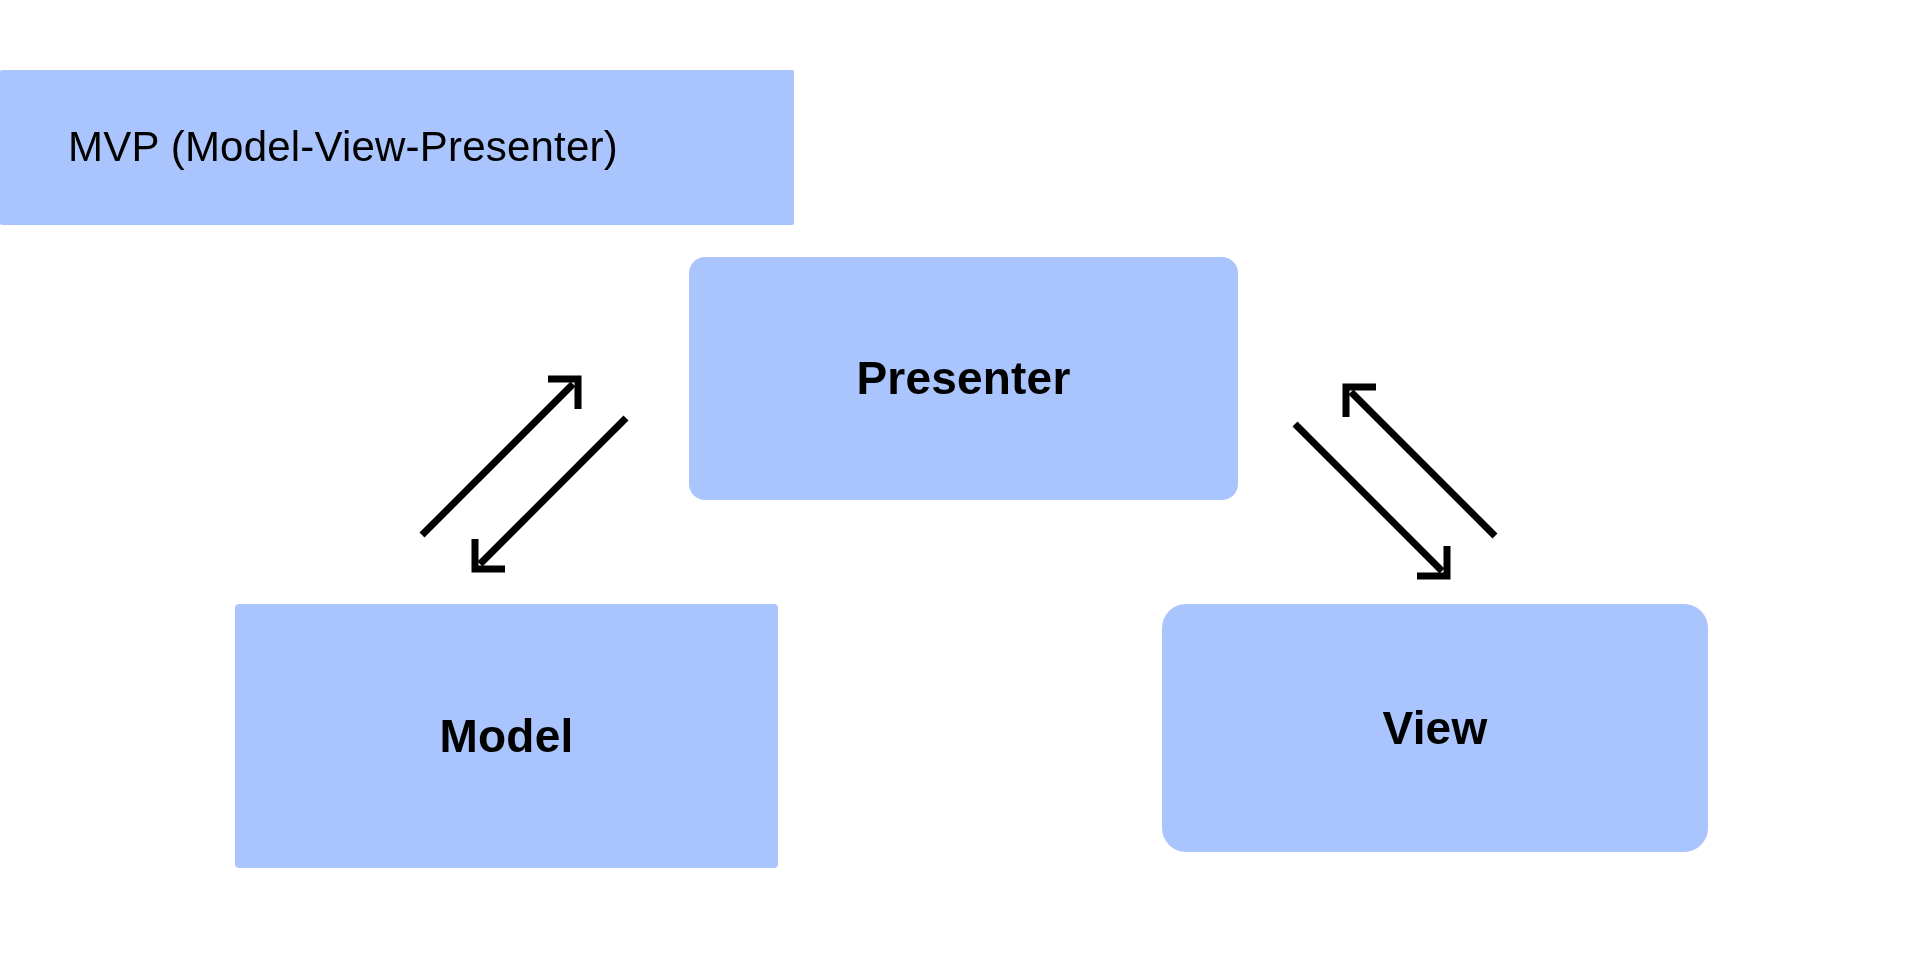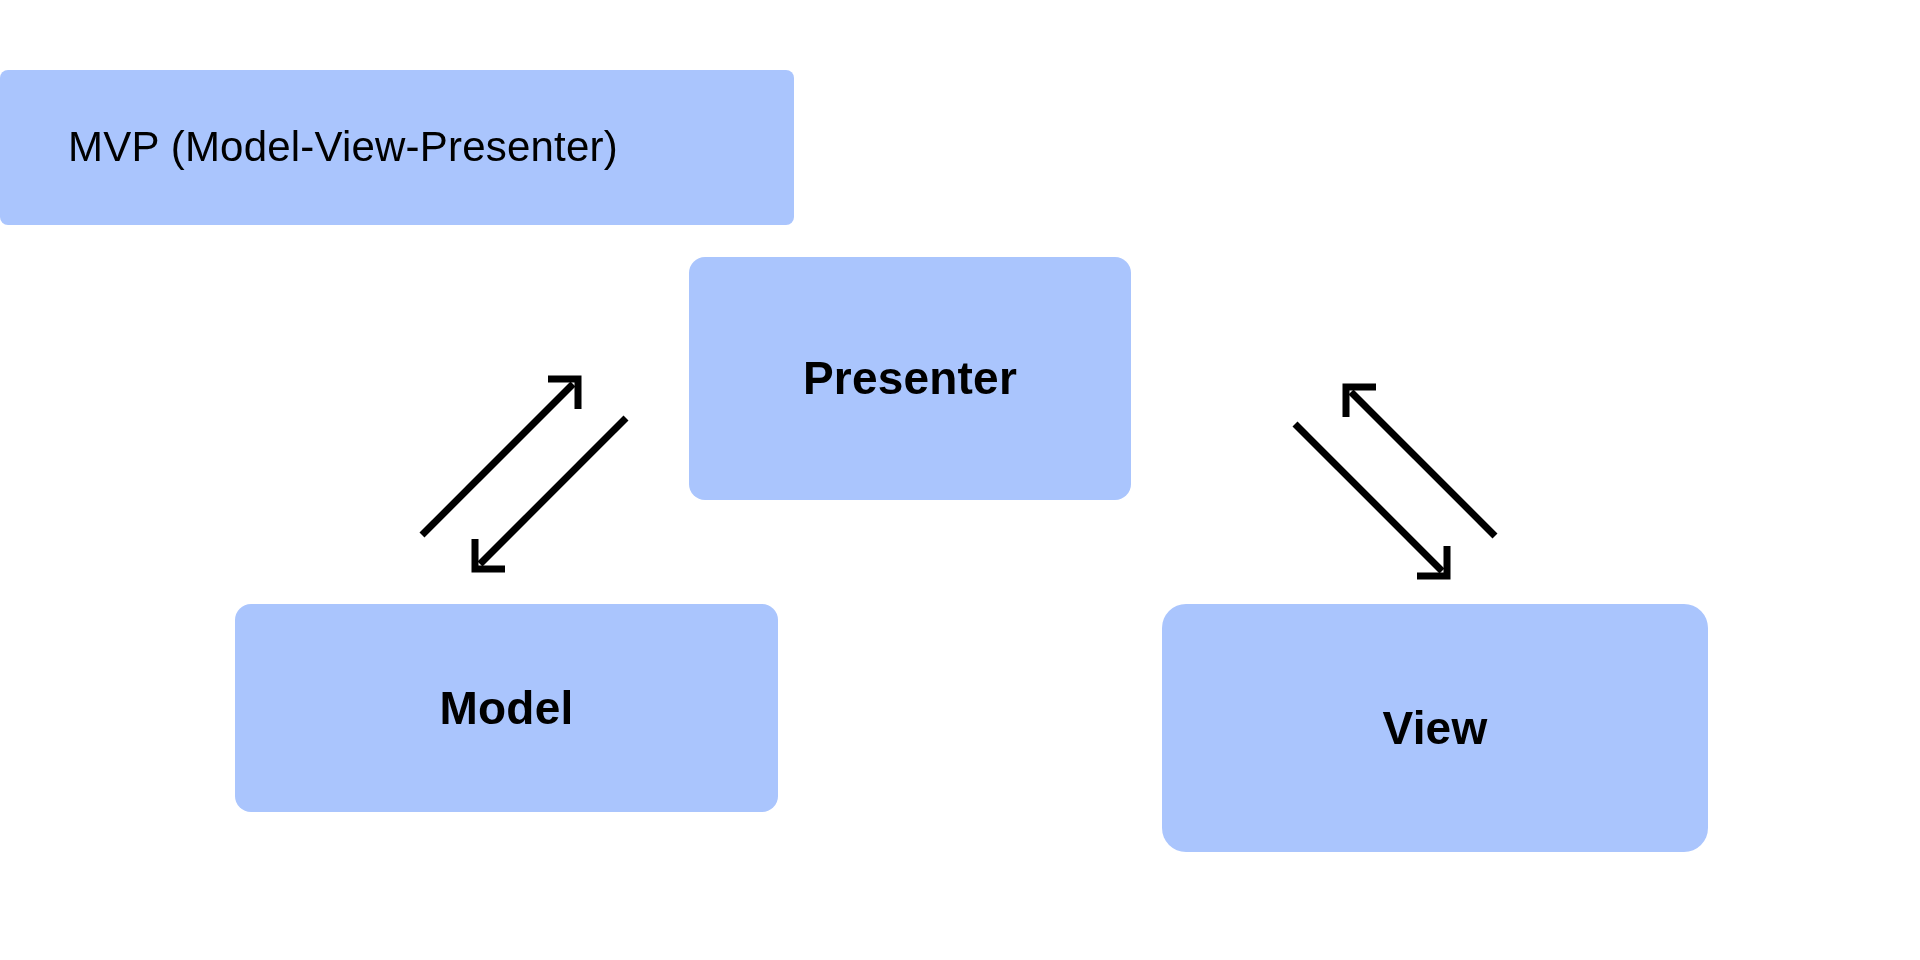--- a/index.html
+++ b/index.html
@@ -29,43 +29,43 @@
     color: #000000;
     line-height: 1.15;
     white-space: nowrap;
   }
   
   #title-box {
     left: 0px;
     top: 70px;
     width: 794px;
     height: 155px;
-    border-radius: 8px;
+    border-radius: 2px;
     justify-content: flex-start;
     padding-left: 68px;
   }
   #title-box .node-label {
     font-size: 42px;
     font-weight: 400;
     letter-spacing: 0.2px;
   }
   
   #presenter-box {
     left: 689px;
     top: 257px;
-    width: 442px;
+    width: 549px;
     height: 243px;
     border-radius: 16px;
   }
   #model-box {
     left: 235px;
     top: 604px;
     width: 543px;
-    height: 208px;
-    border-radius: 16px;
+    height: 264px;
+    border-radius: 4px;
   }
   #view-box {
     left: 1162px;
     top: 604px;
     width: 546px;
     height: 248px;
     border-radius: 24px;
   }
   #presenter-box .node-label,
   #model-box .node-label,

